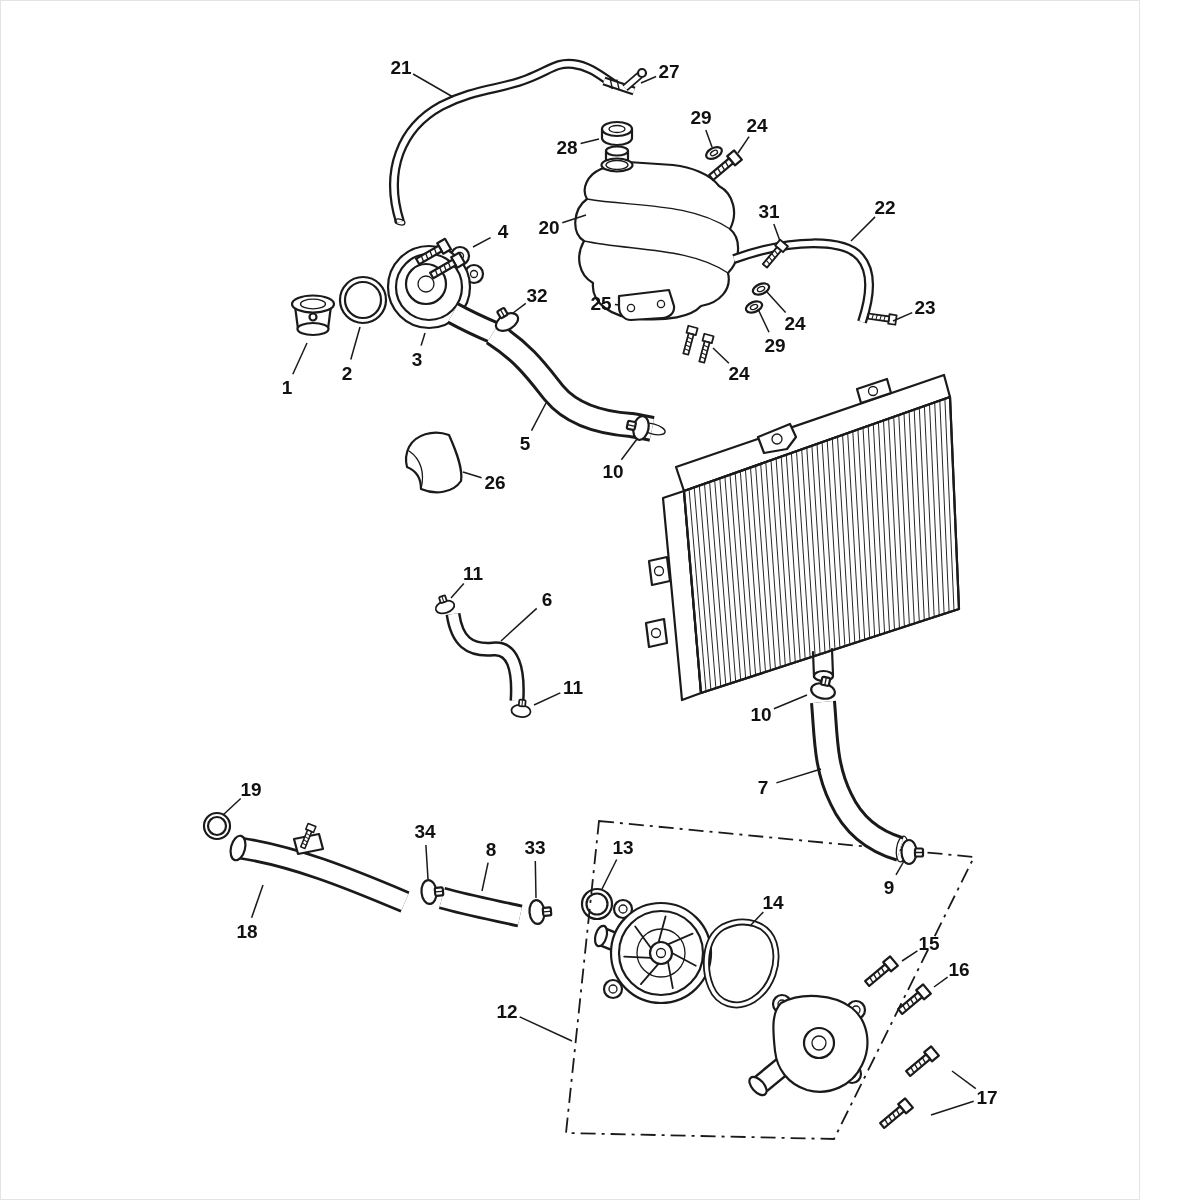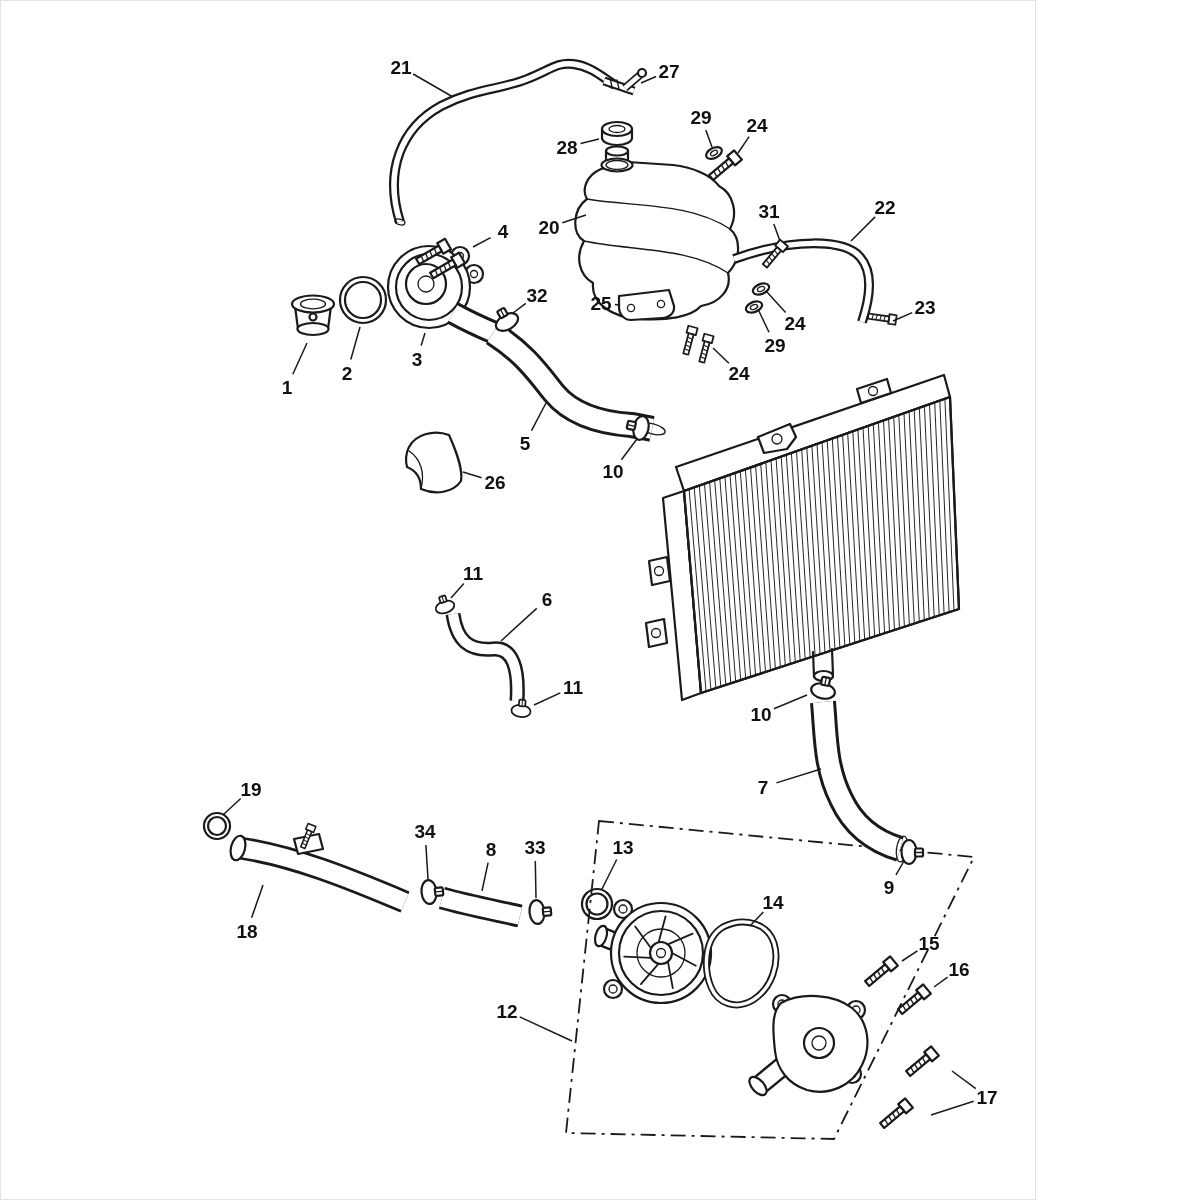--- a/index.html
+++ b/index.html
@@ -1,16 +1,16 @@
 <!DOCTYPE html>
 <html><head>
 <meta charset="utf-8">
 <style>
   html,body{margin:0;padding:0;background:#ffffff;}
-  .stage{position:relative;width:1036px;height:1200px;background:#ffffff;border:1px solid #e3e3e3;box-sizing:border-box;overflow:hidden;}
+  .stage{position:relative;width:1140px;height:1200px;background:#ffffff;border:1px solid #e3e3e3;box-sizing:border-box;overflow:hidden;}
   svg{display:block}
   .fl{fill:#ffffff;stroke:#1a1a1a;stroke-width:2.2;stroke-linejoin:round}
   .ln{fill:none;stroke:#1a1a1a;stroke-width:2.2;stroke-linejoin:round;stroke-linecap:round}
   .thin{stroke-width:1.3}
   .to{fill:none;stroke:#1a1a1a;stroke-linecap:butt;stroke-linejoin:round}
   .ti{fill:none;stroke:#ffffff;stroke-linecap:butt;stroke-linejoin:round}
   .dash{fill:none;stroke:#1a1a1a;stroke-width:1.8;stroke-dasharray:15 6 3 6}
   .callout{font:bold 19px "Liberation Sans",sans-serif;fill:#111111;text-anchor:middle;dominant-baseline:central}
   .leader{stroke:#1a1a1a;stroke-width:1.5;fill:none}
   #radiator-hatch line{stroke:#262626;stroke-width:1}

